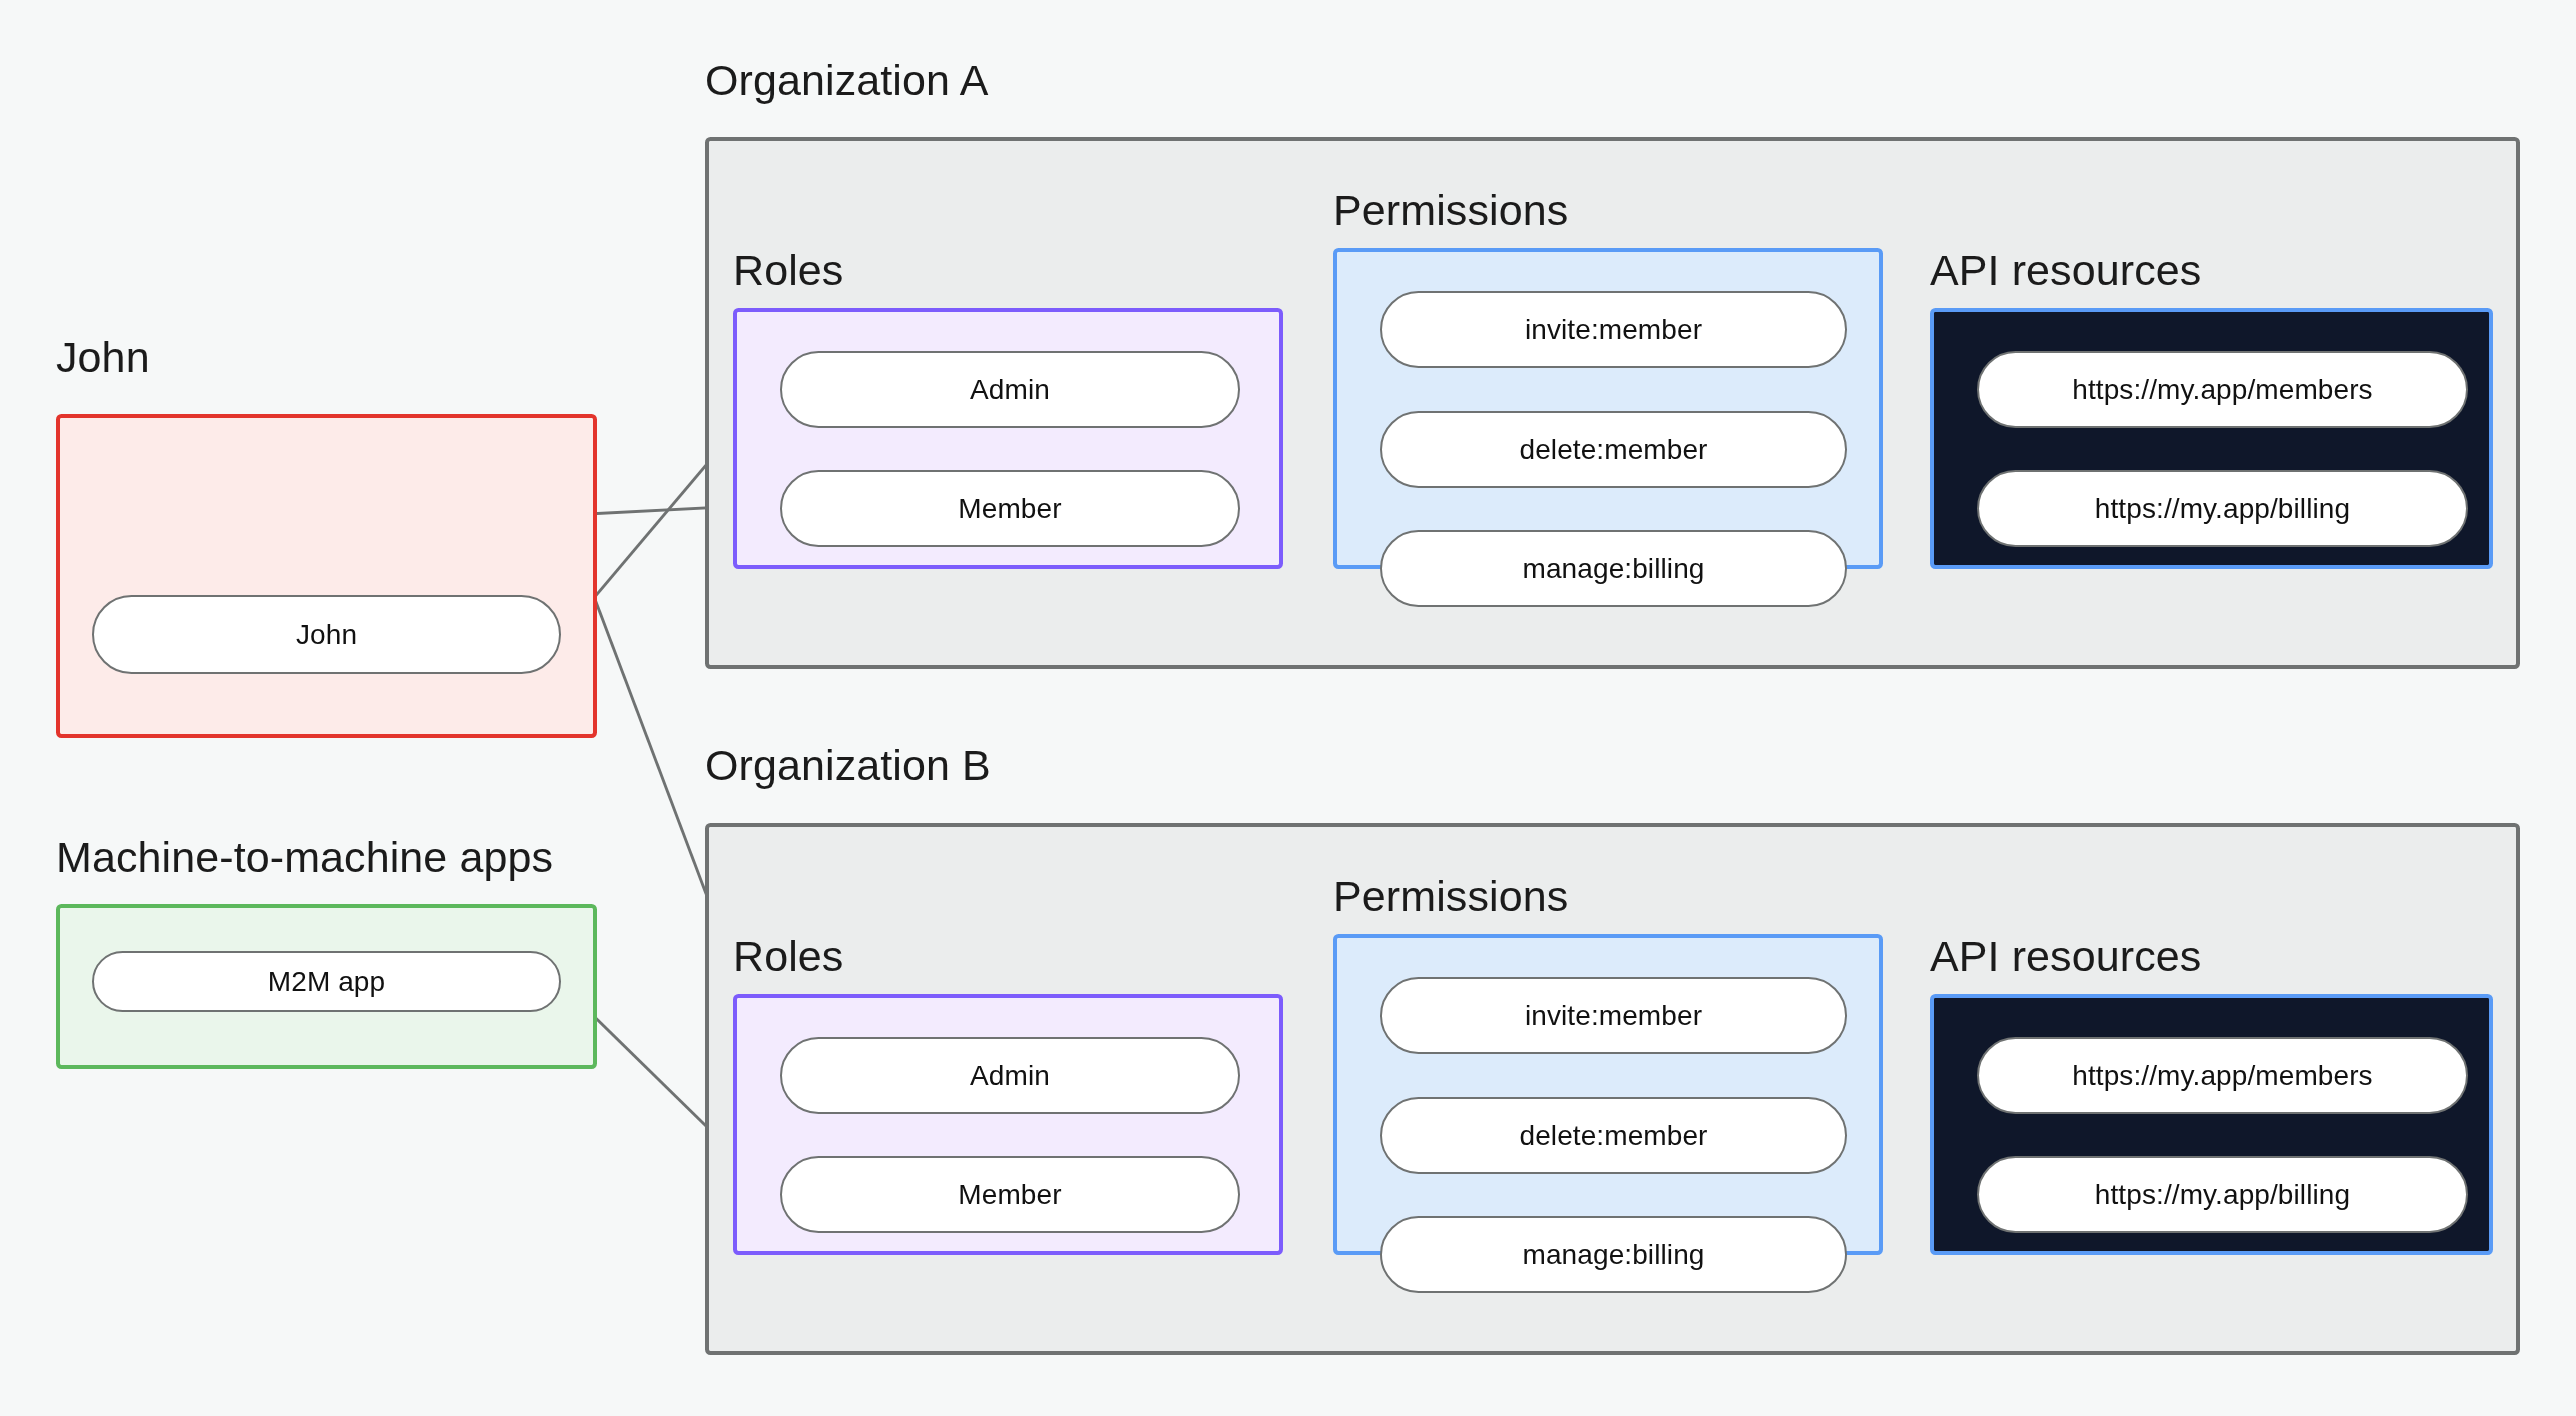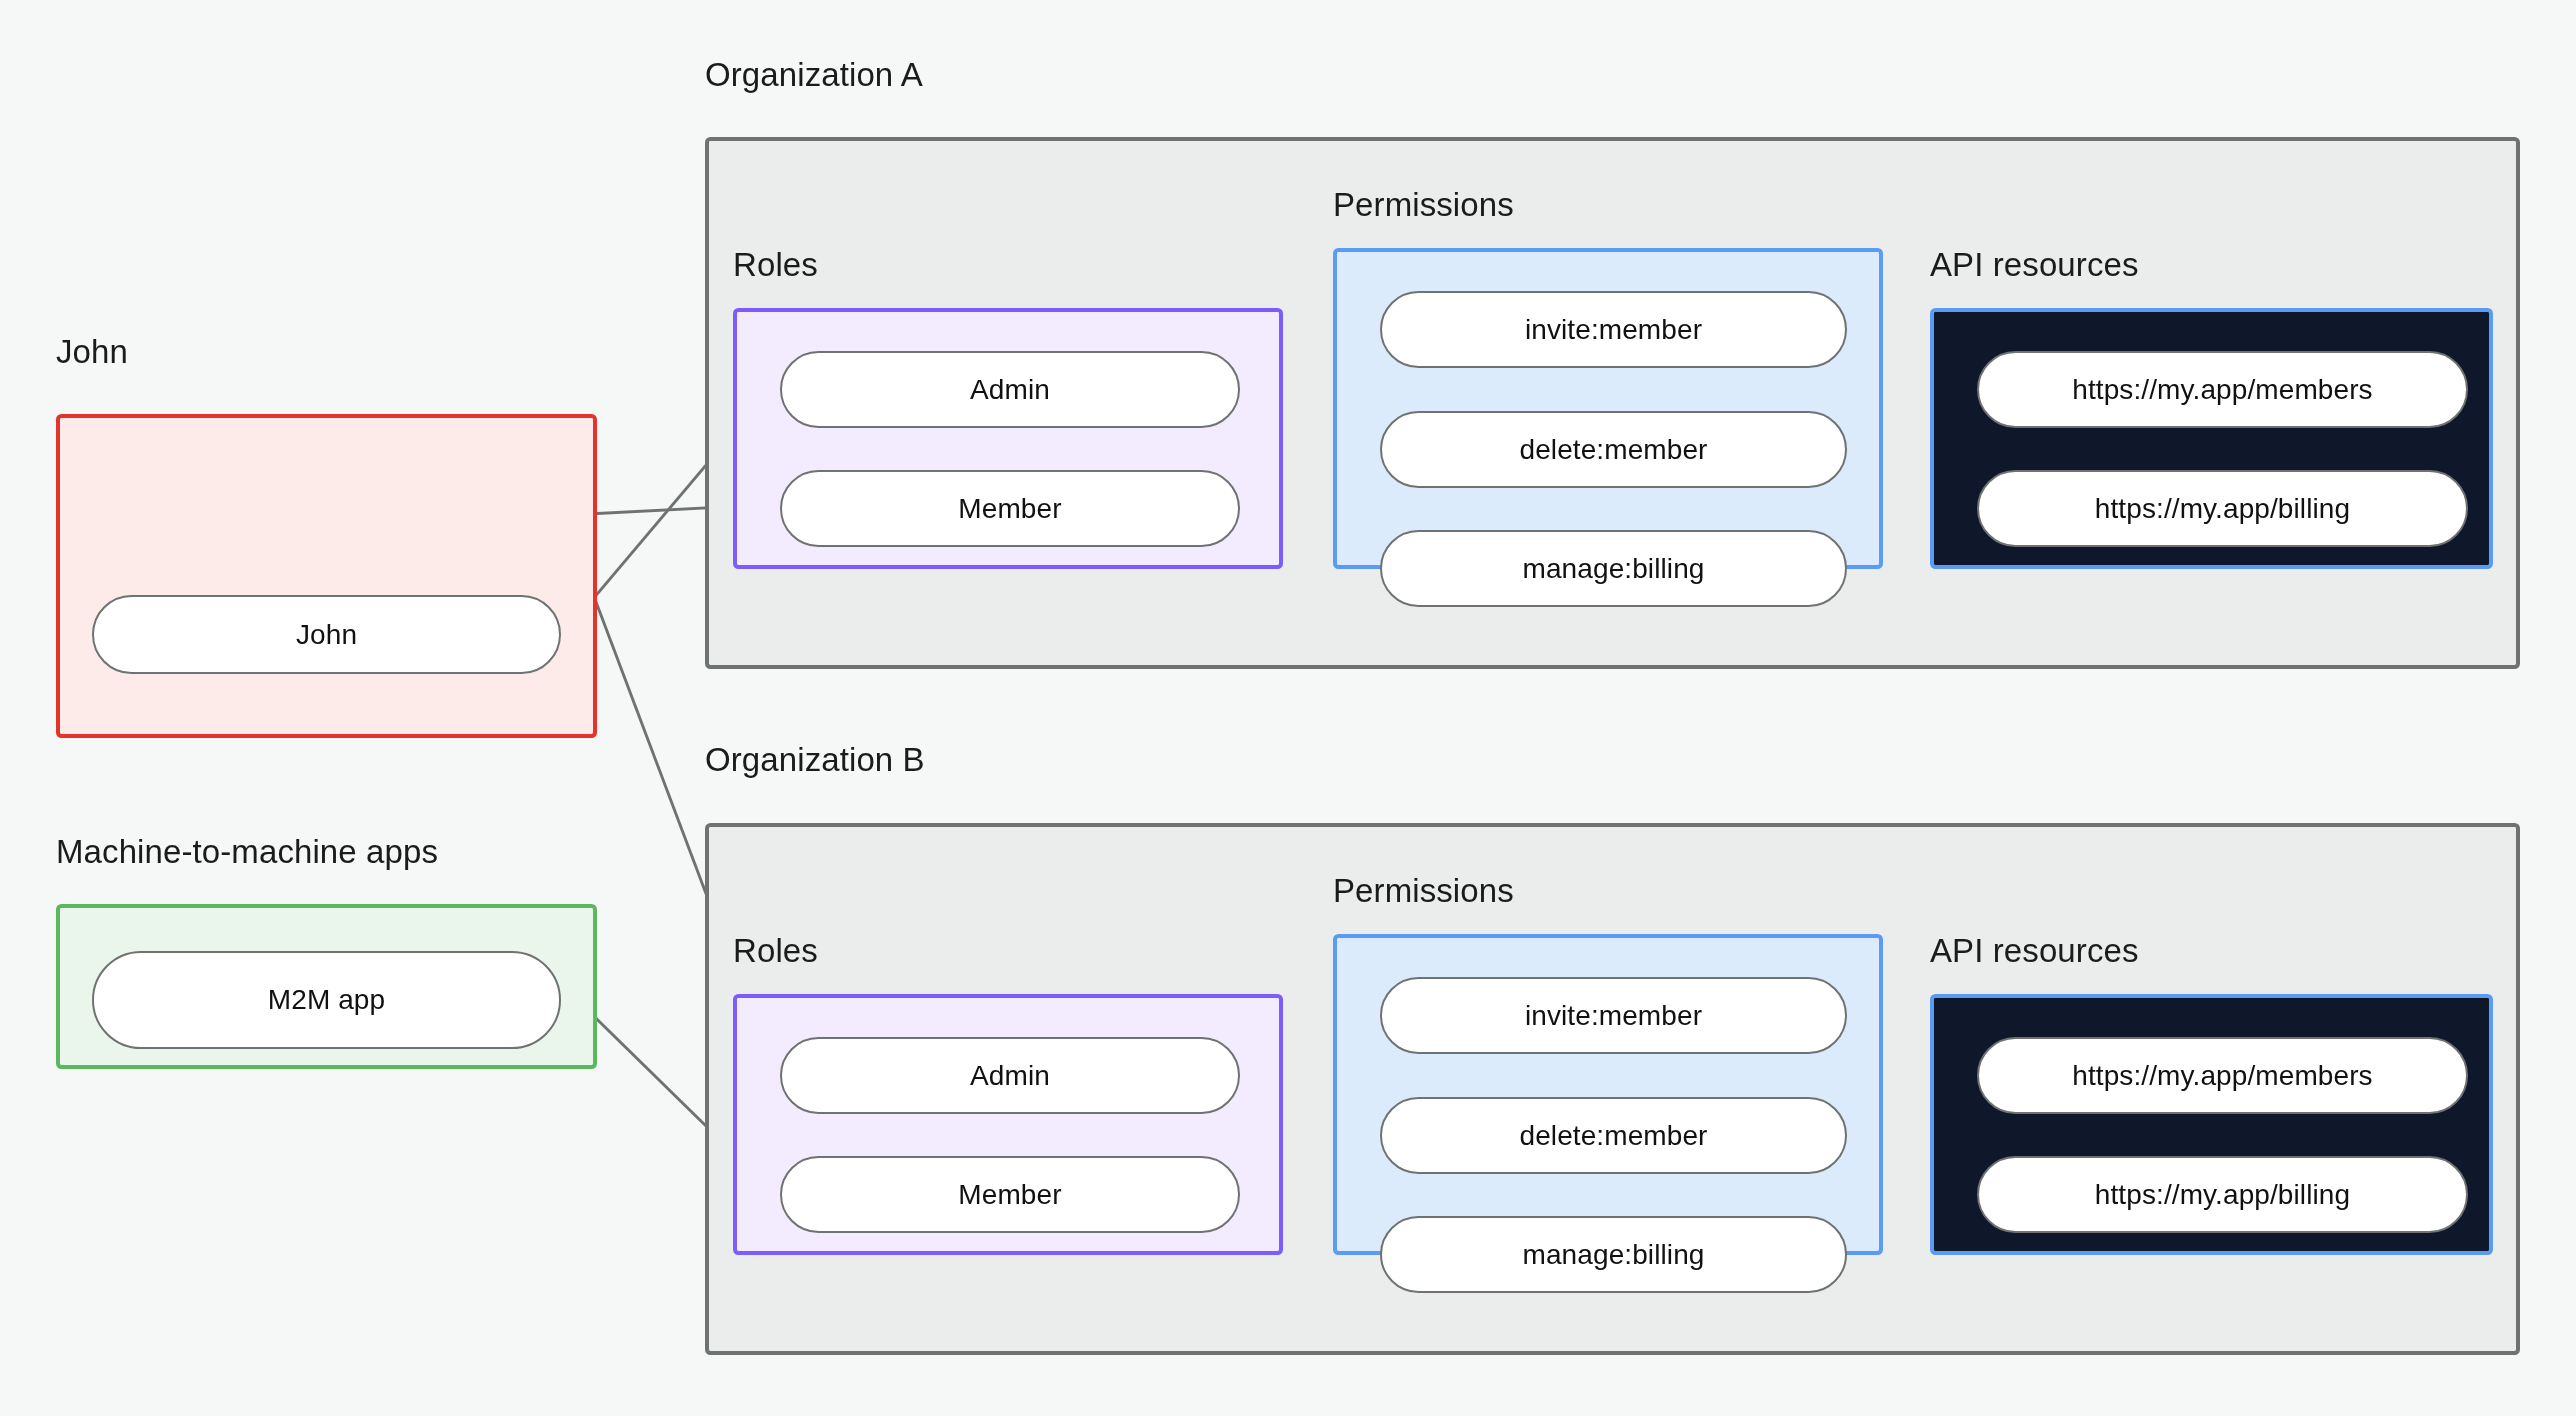--- a/index.html
+++ b/index.html
@@ -18,21 +18,21 @@
   }
 
   
   .grp {
     position: absolute;
     box-sizing: border-box;
     border-radius: 5.4px;
   }
   .grp-label {
     position: absolute;
-    font-size: 33px;
+    font-size: 43px;
     color: #1b1b1b;
     white-space: nowrap;
     letter-spacing: 0.1px;
   }
 
   .org-box {
     background: #ebeded;
     border: 4.5px solid #6f7272;
   }
   .roles-box {
@@ -138,21 +138,21 @@
 
   <div class="grp-label" style="left:56px; top:333px;">John</div>
 
   <div class="grp users-box" style="left:56px; top:414px; width:541px; height:324px;">
     <div class="pill" style="left:32px; top:177px; width:469px; height:79px;">John</div>
   </div>
 
   <div class="grp-label" style="left:56px; top:833px;">Machine-to-machine apps</div>
 
   <div class="grp m2m-box" style="left:56px; top:904px; width:541px; height:165px;">
-    <div class="pill" style="left:32px; top:43px; width:469px; height:98px;">M2M app</div>
+    <div class="pill" style="left:32px; top:43px; width:469px; height:61px;">M2M app</div>
   </div>
 
   <div class="grp-label" style="left:705px; top:56px;">Organization A</div>
 
   <div class="grp org-box" style="left:705px; top:137px; width:1815px; height:532px;">
 
     <div class="grp-label" style="left:24px; top:105px;">Roles</div>
 
     <div class="grp roles-box" style="left:24px; top:167px; width:550px; height:261px;">
       <div class="pill" style="left:43px; top:39px; width:460px; height:77px;">Admin</div>

